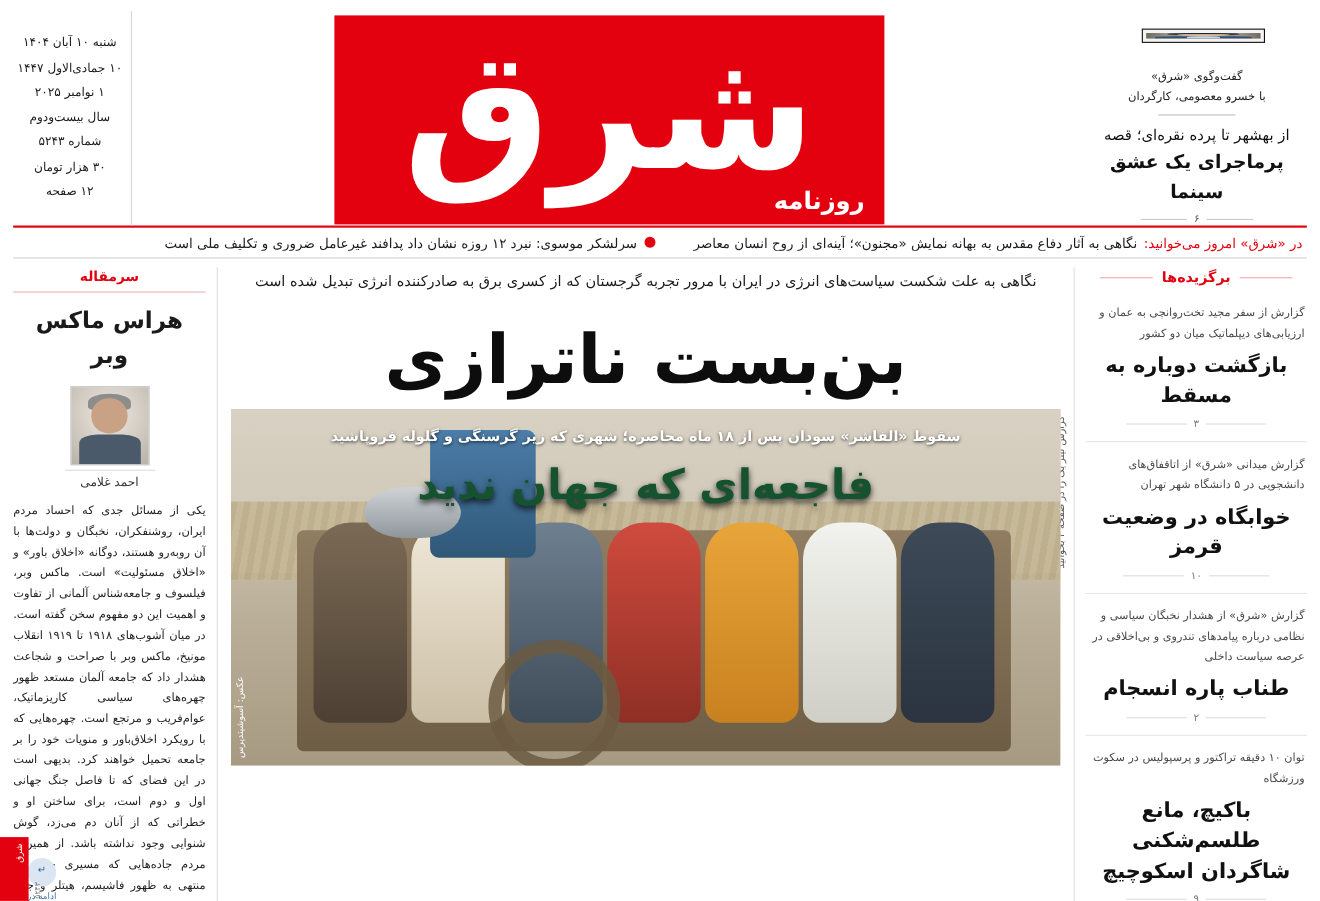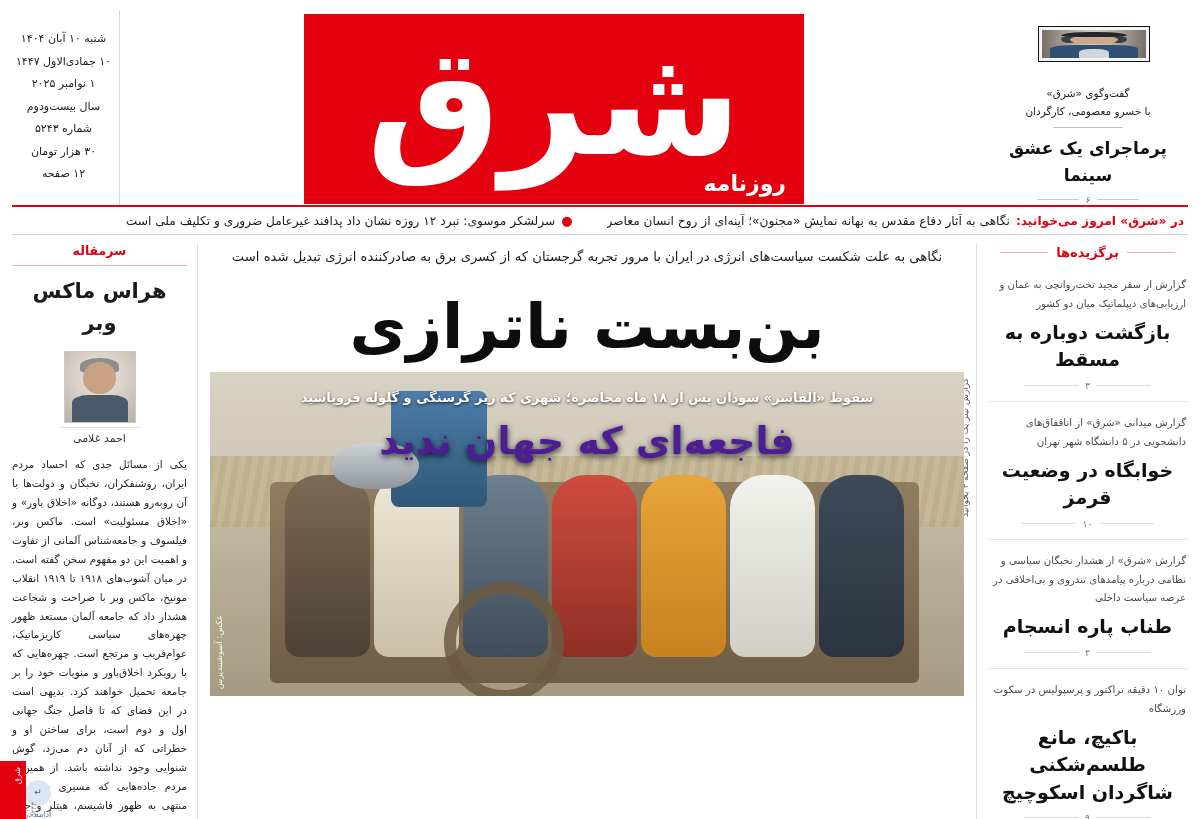--- a/index.html
+++ b/index.html
@@ -57,21 +57,21 @@
     position:absolute; bottom:8px; right:18px; color:#fff; font-size:22px; font-weight:bold;
   }
 
   
   .mh-left { width: 108px; border-right: 1px solid #d7d7d7; padding: 18px 6px 0 2px; text-align:center; }
   .mh-left .ln { font-size: 11px; line-height: 2.05; color: #1b1b1b; white-space: nowrap; }
 
   
   .strip { margin: 0 12px; border-top: 2px solid #e3000f; border-bottom: 1px solid #cfcfcf; }
   .strip-in { display:flex; align-items:center; gap:6px; padding: 6px 4px; font-size: 12.2px; }
-  .strip-label { color:#e3000f; font-weight:bold; white-space:nowrap; }
+  .strip-label { color:#e3000f; font-weight:normal; white-space:nowrap; }
   .strip-text { color:#1b1b1b; white-space:nowrap; overflow:hidden; text-overflow:ellipsis;margin-left:28px; }
   .dot { color:#e3000f; font-size:13px; }
 
   
   .body-wrap { display:flex; padding: 8px 12px 0 12px; height: 600px; }
 
   
   .rail { width: 212px; padding-left: 10px; border-left: 1px solid #e0e0e0; }
   .rail-title {
     display:flex; align-items:center; justify-content:center; gap:8px;
@@ -107,21 +107,21 @@
   .pm-c3{ background:linear-gradient(#e8a53a,#c8811f);} .pm-c4{ background:linear-gradient(#cf4b3e,#8f2f25);}
   .pm-c5{ background:linear-gradient(#6e7f8f,#3f4c59);} .pm-c6{ background:linear-gradient(#efe7d8,#cbbfa6);}
   .pm-c7{ background:linear-gradient(#7b6a55,#4d4034);}
   .pm-pot { position:absolute; left:16%; top:22%; width:88px; height:46px; background:linear-gradient(#cfd3d6,#8f969b); border-radius:50%/60%;}
   .pm-barrel{ position:absolute; left:24%; top:6%; width:96px; height:116px; background:linear-gradient(#4c7ca8,#2f5878); border-radius:8px;}
   .pm-wheel{ position:absolute; left:31%; bottom:-2%; width:120px; height:120px; border:12px solid #6b5a42; border-radius:50%; opacity:.85;}
 
   .pm-overlay { position:absolute; right:0; top:0; left:0; padding: 14px 18px; }
   .pm-kicker { text-align:center; color:#fff; font-size:13px; line-height:1.8; font-weight:bold;
      text-shadow: 0 1px 3px rgba(0,0,0,.75); }
-  .pm-head { text-align:center; color:#4c1d95; font-size:38px; font-weight:bold; line-height:1.3; margin-top:8px;
+  .pm-head { text-align:center; color:#14532d; font-size:38px; font-weight:bold; line-height:1.3; margin-top:8px;
      text-shadow: 0 2px 6px rgba(0,0,0,.8); }
 
   .pm-credit-left {
     position:absolute; left:4px; bottom:6px; writing-mode: vertical-rl; transform: rotate(180deg);
     font-size:8.5px; color:#fff; opacity:.95;
   }
   .center-credit {
     position:absolute; writing-mode: vertical-rl; transform: rotate(180deg);
     font-size:9px; color:#555; line-height:1.6;
   }
@@ -170,20 +170,21 @@
           <div class="p-face"></div>
             <div class="p-hat"></div>
           <div class="p-body"></div>
             <div class="p-shirt"></div>
         </div>
       </div>
       <div class="mh-captions">
         <div class="cap-small">گفت‌وگوی «شرق»</div>
         <div class="cap-small">با خسرو معصومی، کارگردان</div>
         <div class="cap-rule"></div>
+        <div class="cap-mid">از بهشهر تا پرده نقره‌ای؛ قصه</div>
         <div class="cap-big">پرماجرای یک عشق سینما</div>
         <div class="cap-page">
           <span class="ln"></span>
           <span>۶</span>
           <span class="ln"></span>
         </div>
       </div>
     </div>
 
     <div class="logo-wrap">

